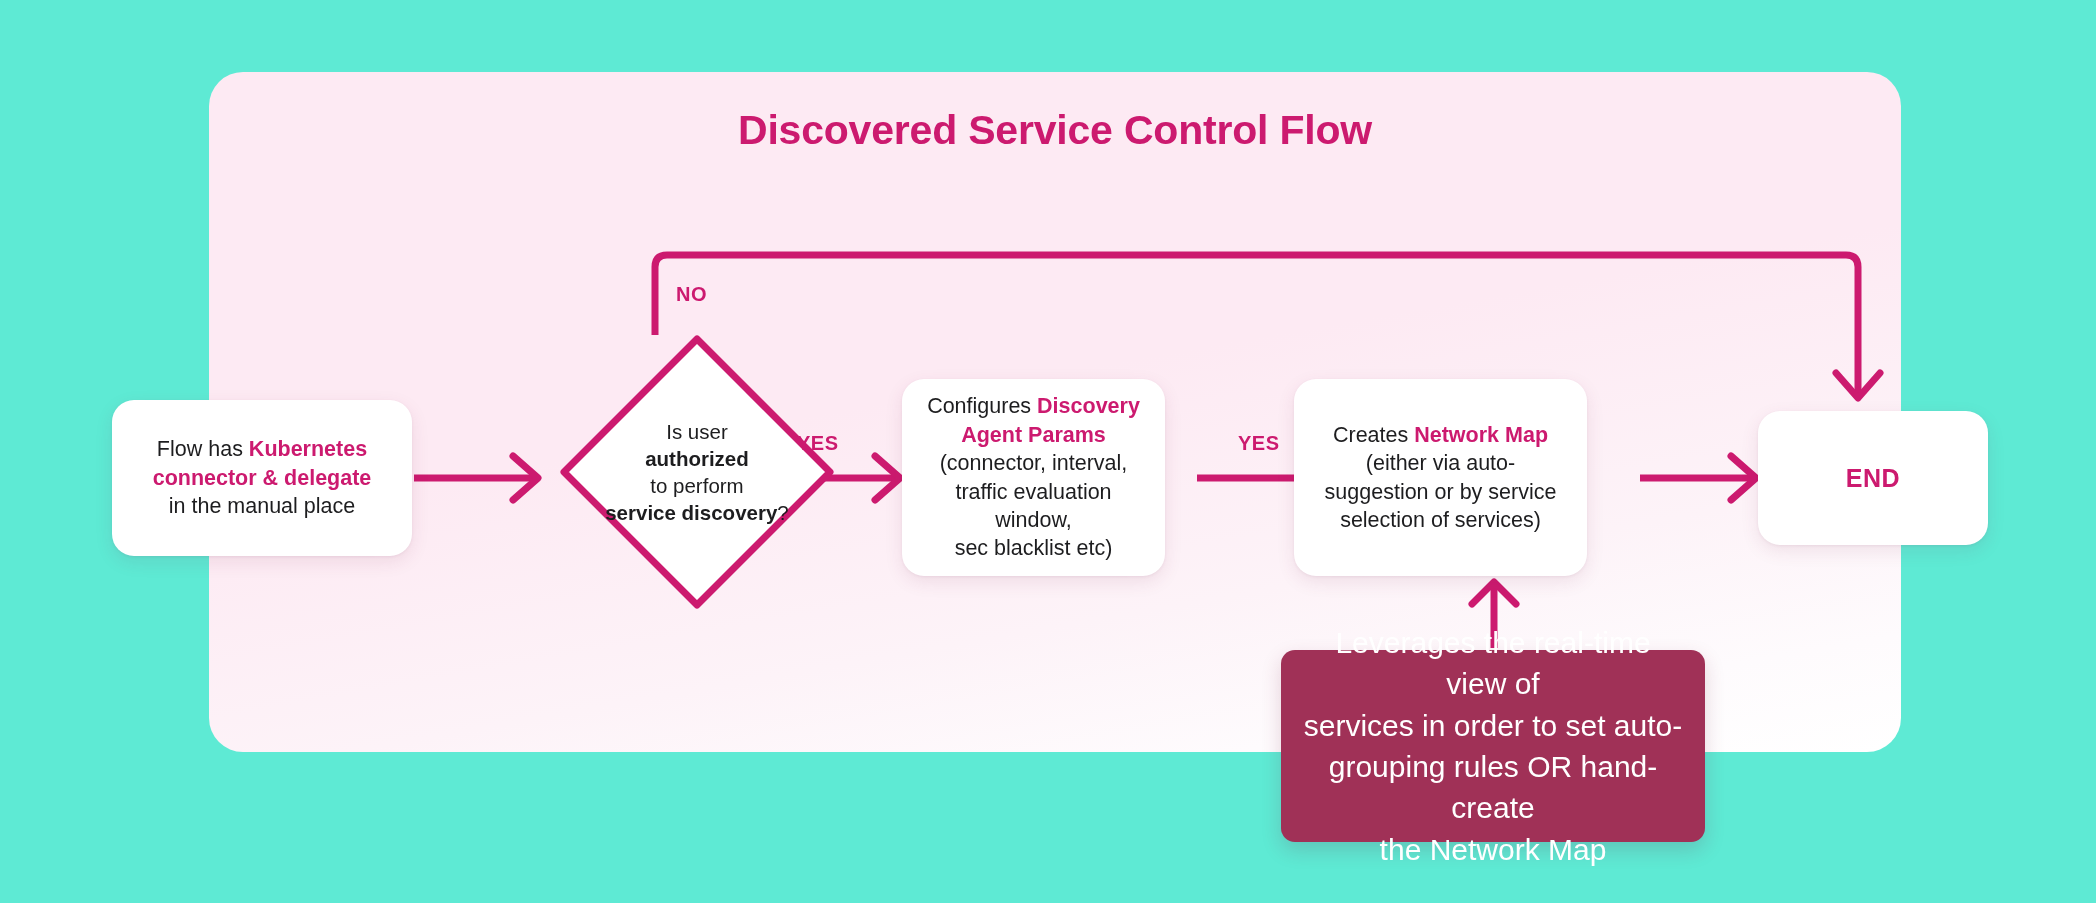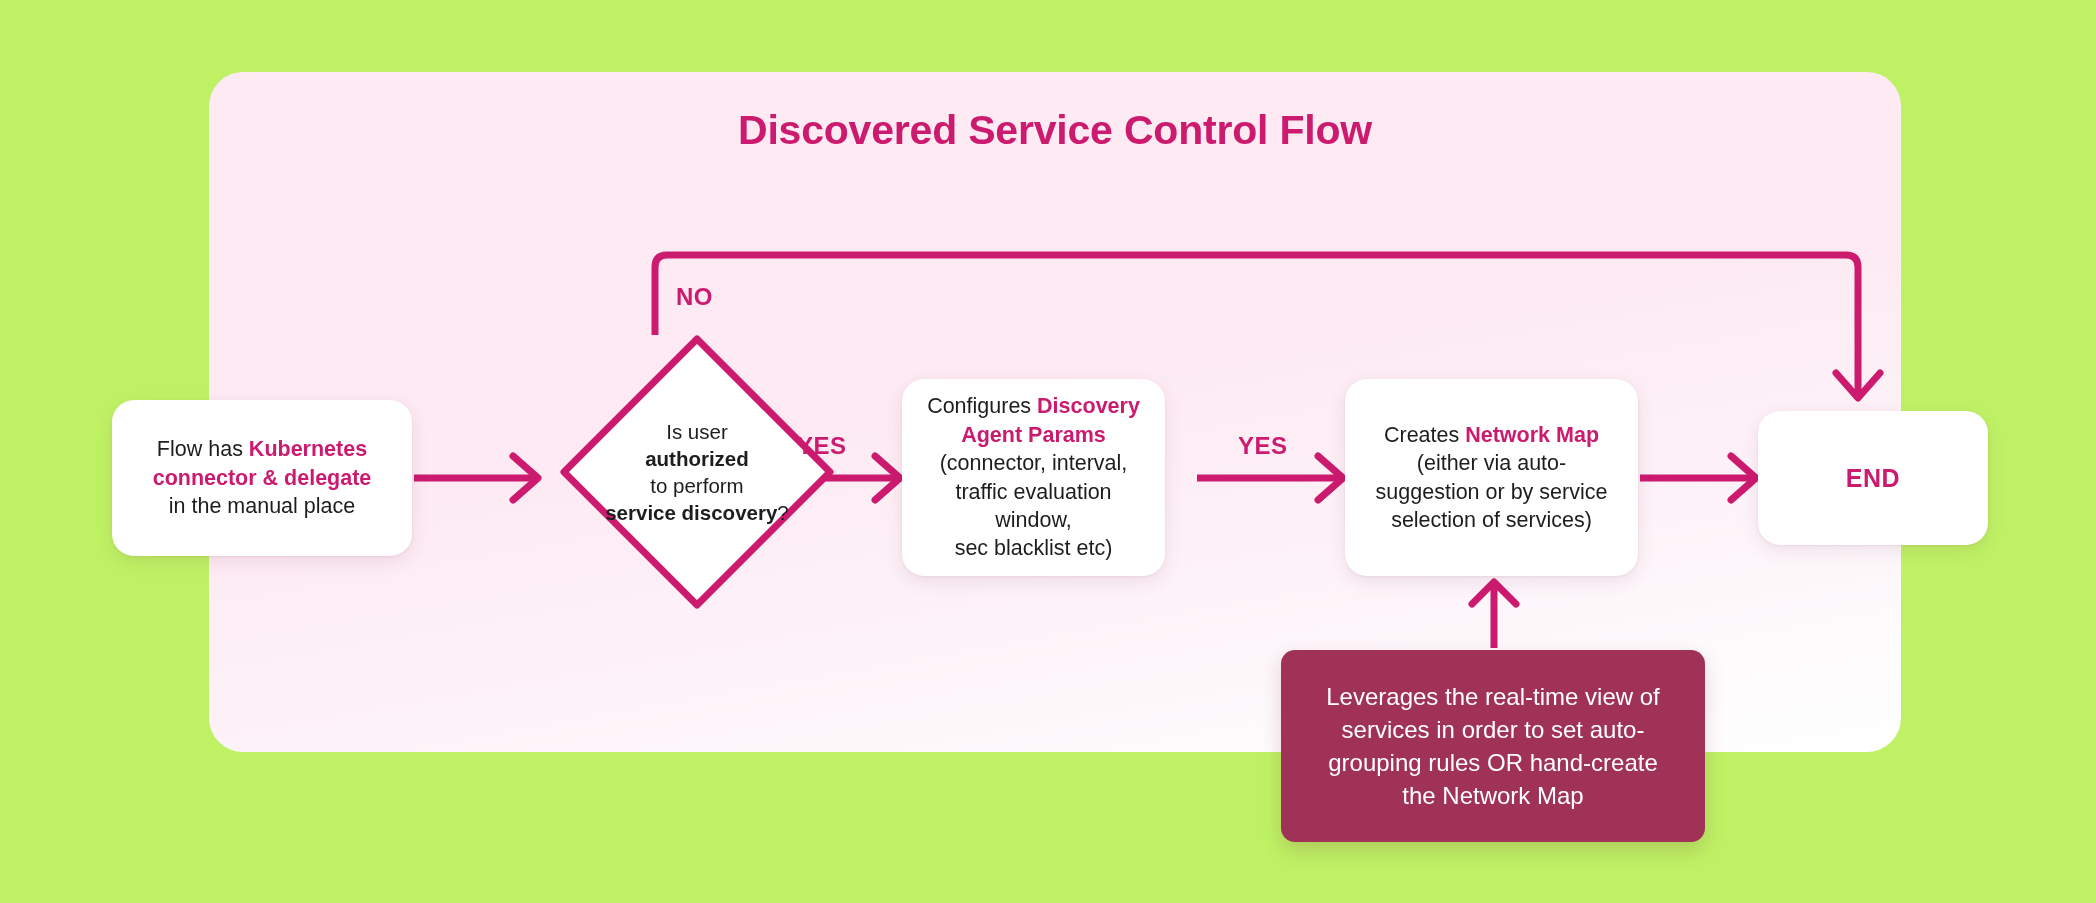--- a/index.html
+++ b/index.html
@@ -9,21 +9,21 @@
     background: #ffffff;
   }
   body {
     font-family: "Liberation Sans", sans-serif;
     -webkit-font-smoothing: antialiased;
   }
   #canvas {
     position: relative;
     width: 2096px;
     height: 903px;
-    background: #bef264;
+    background: #5eead4;
     overflow: hidden;
   }
 
   
   #bg-panel {
     position: absolute;
     left: 209px;
     top: 72px;
     width: 1692px;
     height: 680px;
@@ -59,21 +59,21 @@
     padding: 10px 16px;
   }
   .node .txt { width: 100%; }
   .node b, .hl {
     color: #cc1a6f;
     font-weight: 700;
   }
 
   #node-start  { left: 112px;  top: 400px; width: 300px; height: 156px; }
   #node-config { left: 902px;  top: 379px; width: 263px; height: 197px; }
-  #node-map    { left: 1345px; top: 379px; width: 293px; height: 197px; }
+  #node-map    { left: 1294px; top: 379px; width: 293px; height: 197px; }
   #node-end    { left: 1758px; top: 411px; width: 230px; height: 134px; }
 
   #node-end .txt {
     color: #cc1a6f;
     font-size: 25px;
     font-weight: 700;
     letter-spacing: 0.5px;
   }
 
   
@@ -110,21 +110,21 @@
     height: 192px;
     box-sizing: border-box;
     background: #a03157;
     border-radius: 14px;
     box-shadow: 0 8px 20px rgba(110, 30, 60, 0.18);
     display: flex;
     align-items: center;
     justify-content: center;
     text-align: center;
     color: #ffffff;
-    font-size: 24px;
+    font-size: 30px;
     line-height: 1.38;
     padding: 8px 22px;
   }
 
   
   #title {
     position: absolute;
     left: 209px;
     top: 107px;
     width: 1692px;
@@ -132,21 +132,21 @@
     color: #cc1a6f;
     font-size: 41px;
     font-weight: 700;
     letter-spacing: -0.2px;
   }
 
   
   .edge-label {
     position: absolute;
     color: #cc1a6f;
-    font-size: 24px;
+    font-size: 20px;
     font-weight: 700;
     letter-spacing: 0.5px;
   }
   #label-no   { left: 676px;  top: 283px; }
   #label-yes1 { left: 797px;  top: 432px; }
   #label-yes2 { left: 1238px; top: 432px; }
 </style>
 </head>
 <body>
 

